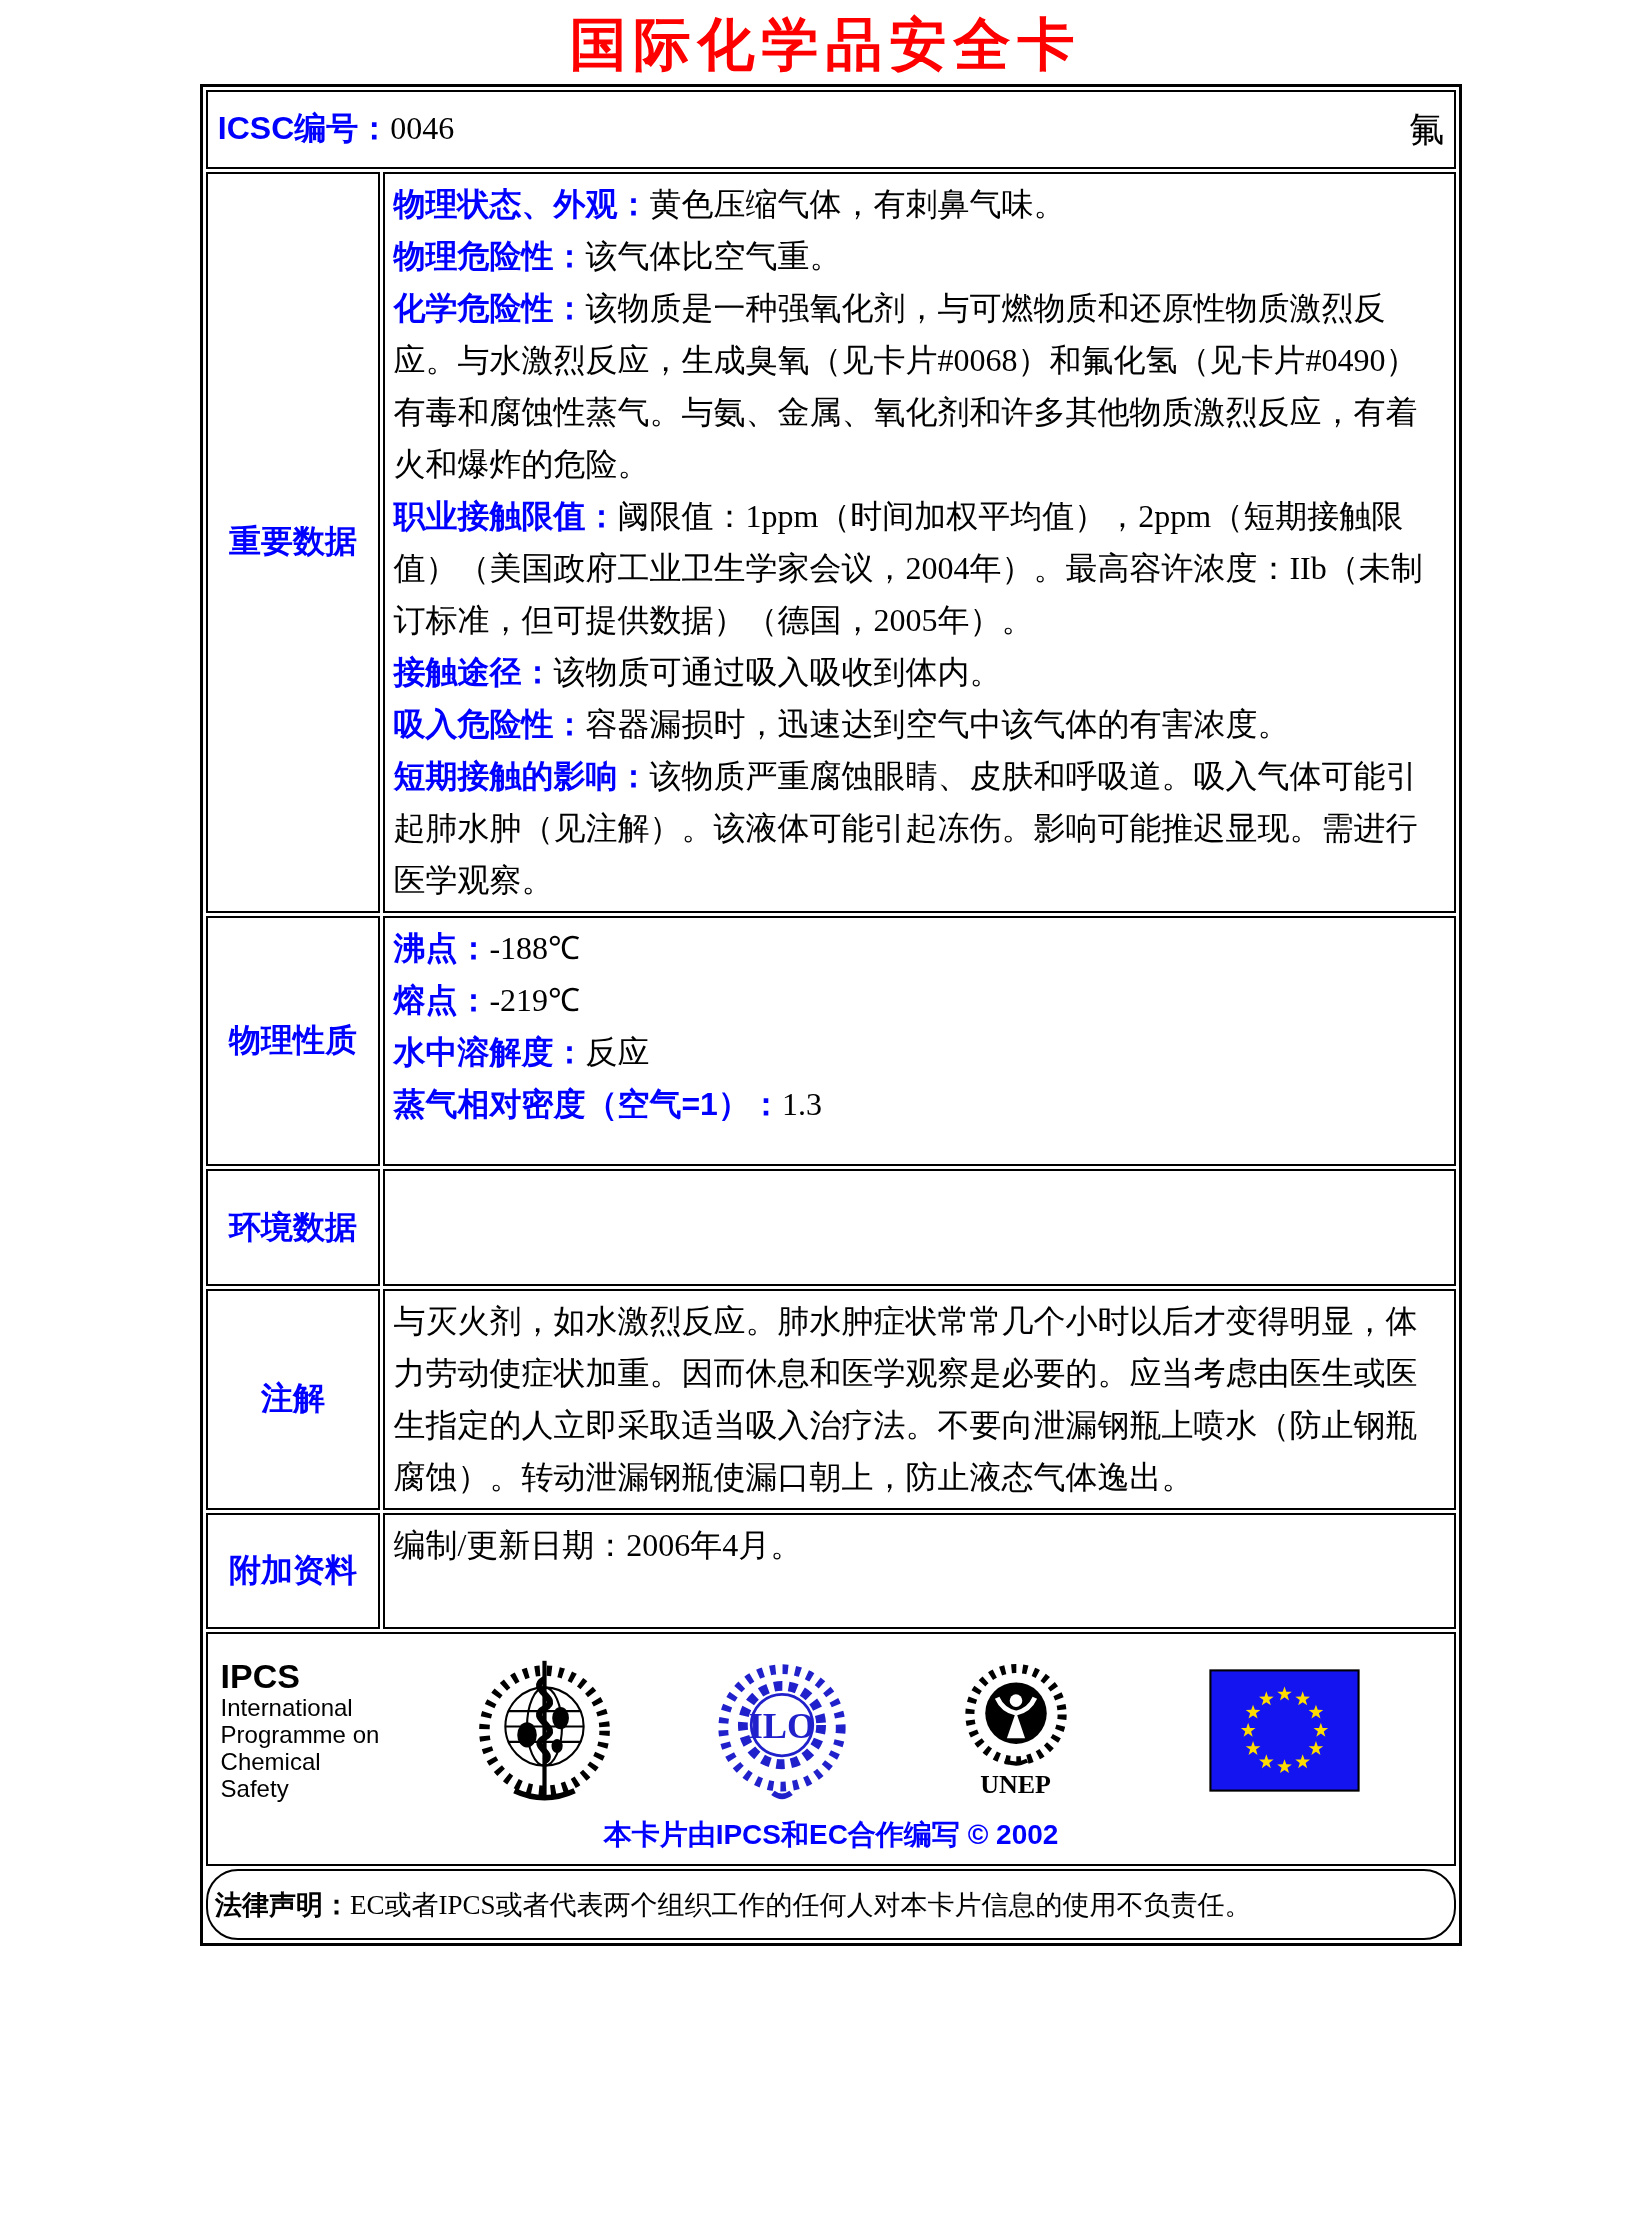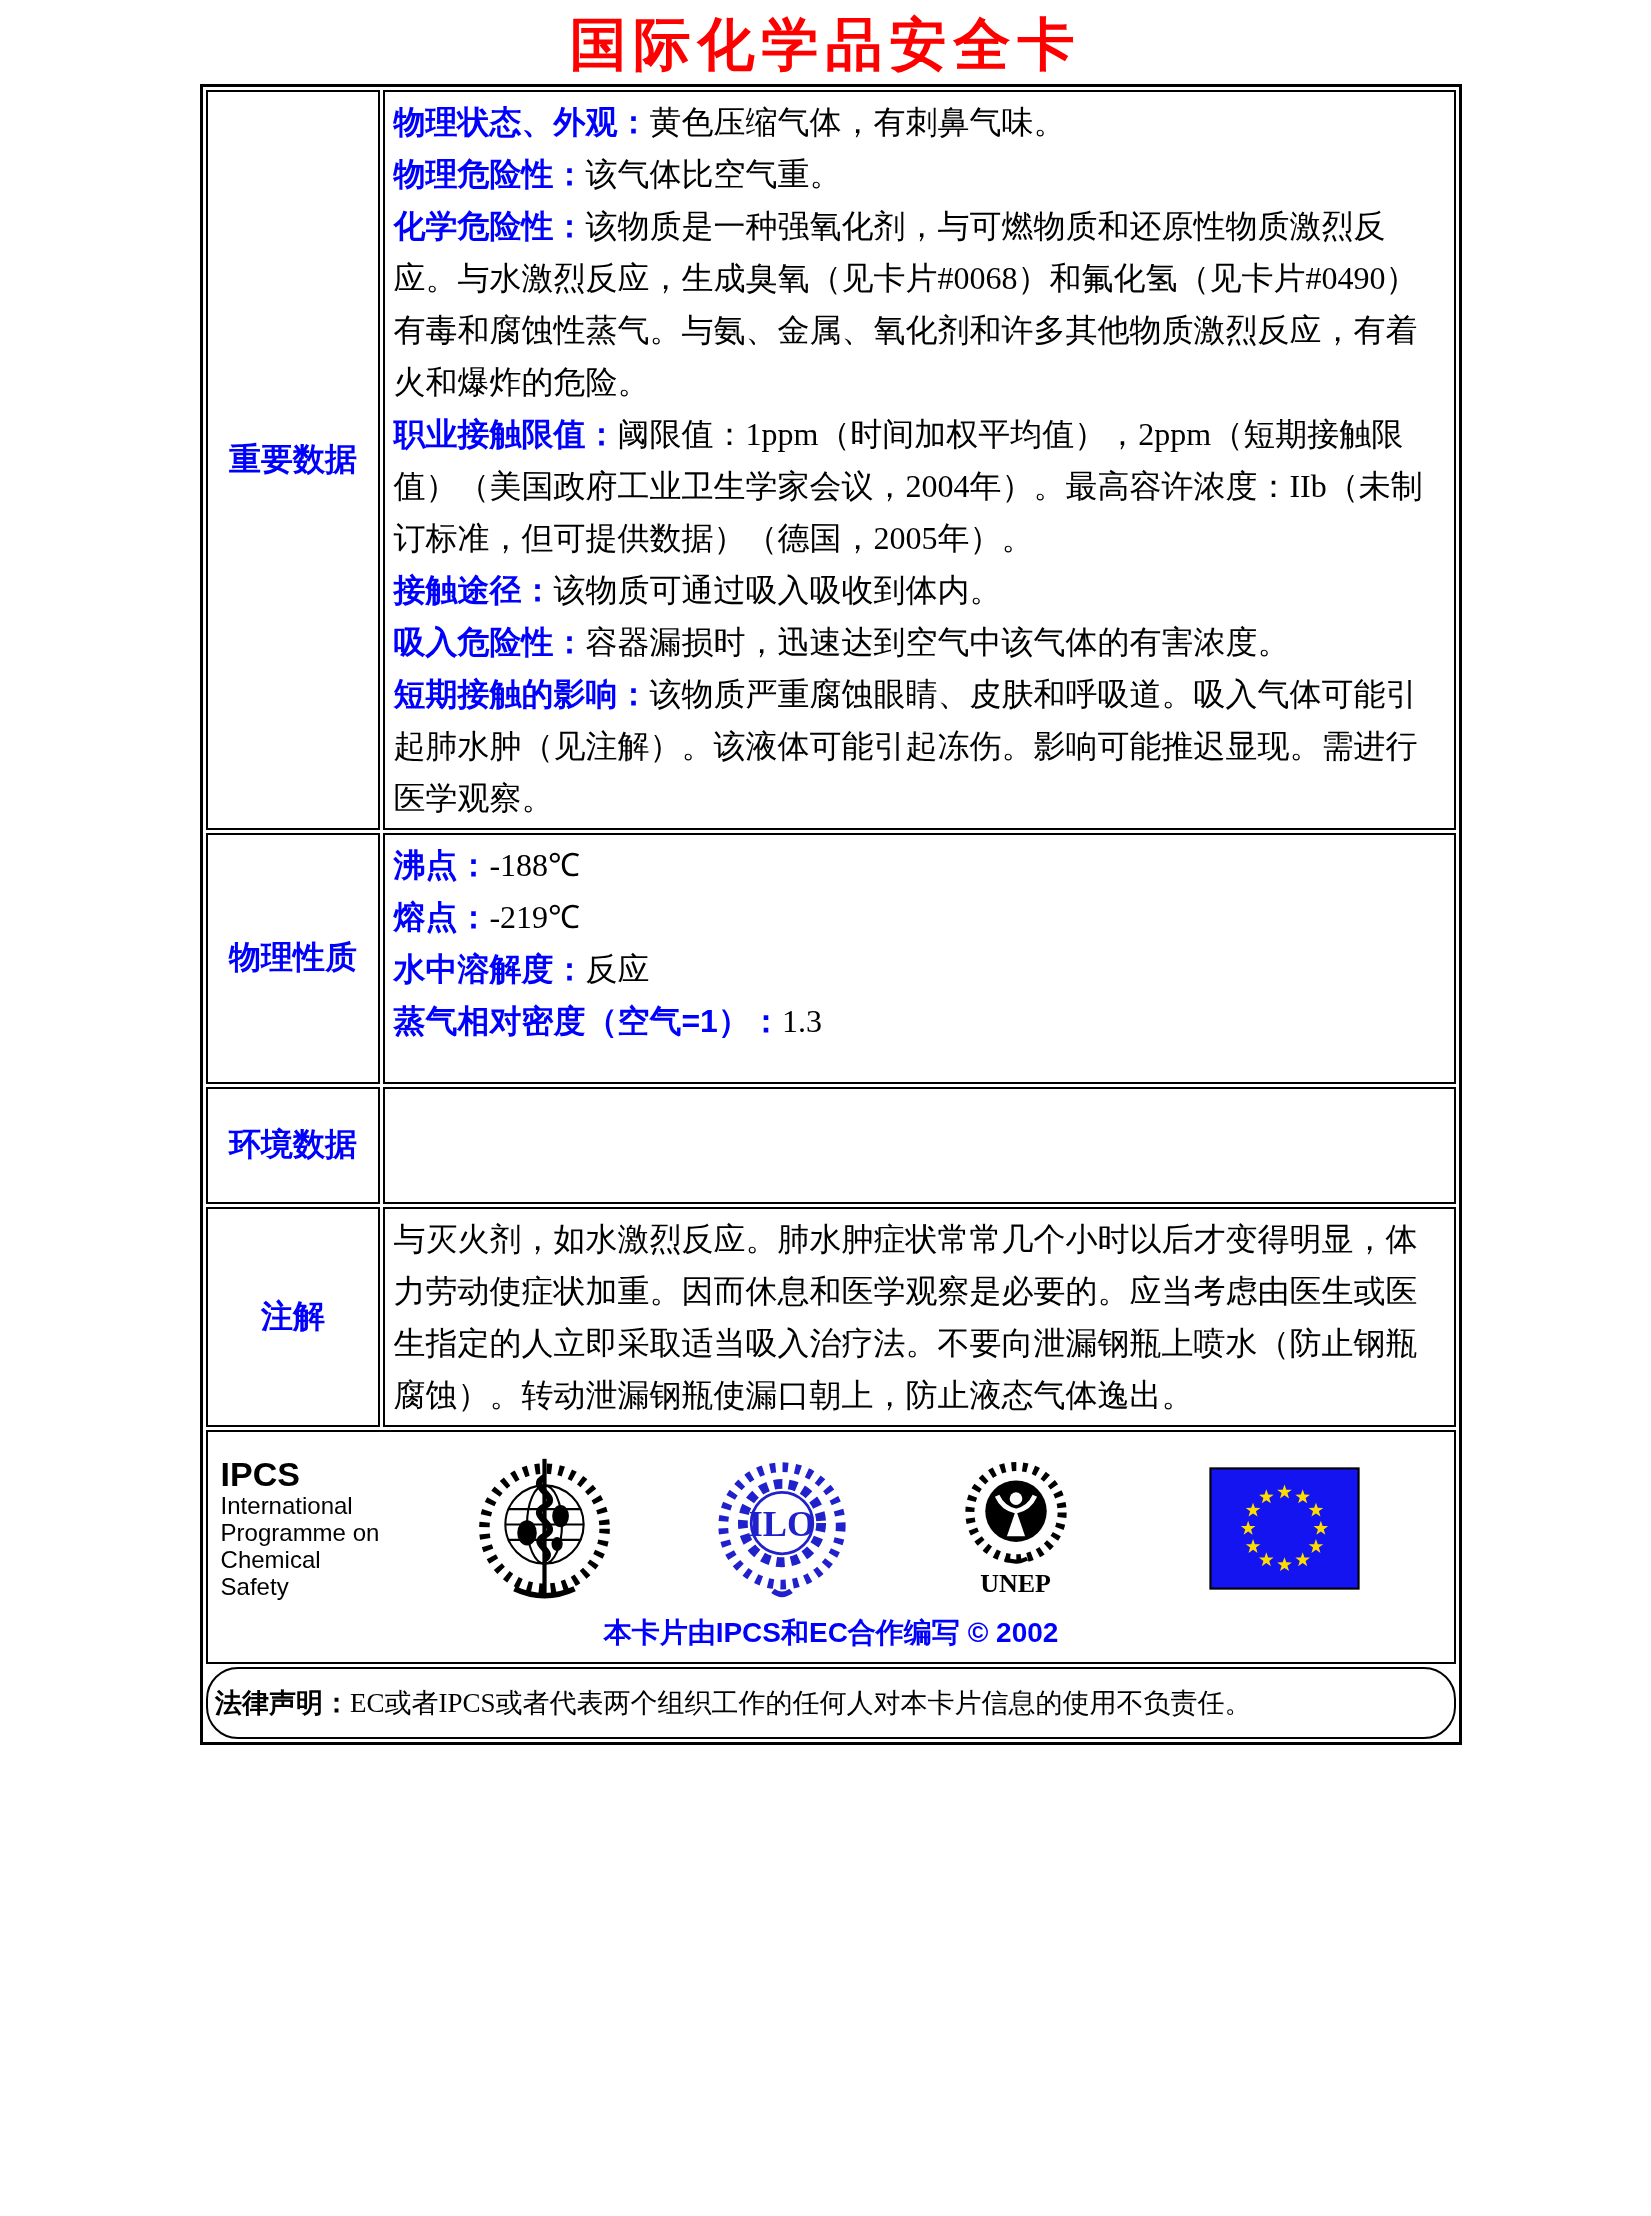--- a/index.html
+++ b/index.html
@@ -105,20 +105,30 @@
 
 <div class="page-title">国际化学品安全卡</div>
 
 <table class="card">
   <colgroup>
       <col style="width:174px">
       <col>
     </colgroup>
 
   <tbody>
+      <tr>
+    <td class="header-cell" colspan="2">
+      <div class="header-flex">
+        <div>
+          <span class="icsc-no-label">ICSC编号：</span><span class="icsc-no-value">0046</span>
+        </div>
+        <div class="chem-name">氟</div>
+      </div>
+    </td>
+  </tr>
 
   <tr>
     <td class="label-cell">重要数据</td>
     <td class="content-cell">
       <p><span class="fl">物理状态、外观：</span><span>黄色压缩气体，有刺鼻气味。</span></p>
       <p><span class="fl">物理危险性：</span><span>该气体比空气重。</span></p>
       <p><span class="fl">化学危险性：</span><span>该物质是一种强氧化剂，与可燃物质和还原性物质激烈反应。与水激烈反应，生成臭氧（见卡片#0068）和氟化氢（见卡片#0490）有毒和腐蚀性蒸气。与氨、金属、氧化剂和许多其他物质激烈反应，有着火和爆炸的危险。</span></p>
       <p><span class="fl">职业接触限值：</span><span>阈限值：1ppm（时间加权平均值），2ppm（短期接触限值）（美国政府工业卫生学家会议，2004年）。最高容许浓度：IIb（未制订标准，但可提供数据）（德国，2005年）。</span></p>
       <p><span class="fl">接触途径：</span><span>该物质可通过吸入吸收到体内。</span></p>
       <p><span class="fl">吸入危险性：</span><span>容器漏损时，迅速达到空气中该气体的有害浓度。</span></p>
@@ -141,20 +151,26 @@
     <td class="content-cell env-cell"></td>
   </tr>
 
   <tr>
     <td class="label-cell">注解</td>
     <td class="content-cell">
       <p>与灭火剂，如水激烈反应。肺水肿症状常常几个小时以后才变得明显，体力劳动使症状加重。因而休息和医学观察是必要的。应当考虑由医生或医生指定的人立即采取适当吸入治疗法。不要向泄漏钢瓶上喷水（防止钢瓶腐蚀）。转动泄漏钢瓶使漏口朝上，防止液态气体逸出。</p>
     </td>
   </tr>
 
+  <tr>
+    <td class="label-cell">附加资料</td>
+    <td class="content-cell addl-cell">
+      <p>编制/更新日期：2006年4月。</p>
+    </td>
+  </tr>
 
   <tr>
     <td class="footer-cell" colspan="2">
       <div class="footer-flex">
         <div class="ipcs-block">
           <div class="ipcs-acronym">IPCS</div>
           <div class="ipcs-line">International</div>
           <div class="ipcs-line">Programme on</div>
           <div class="ipcs-line">Chemical Safety</div>
         </div>

